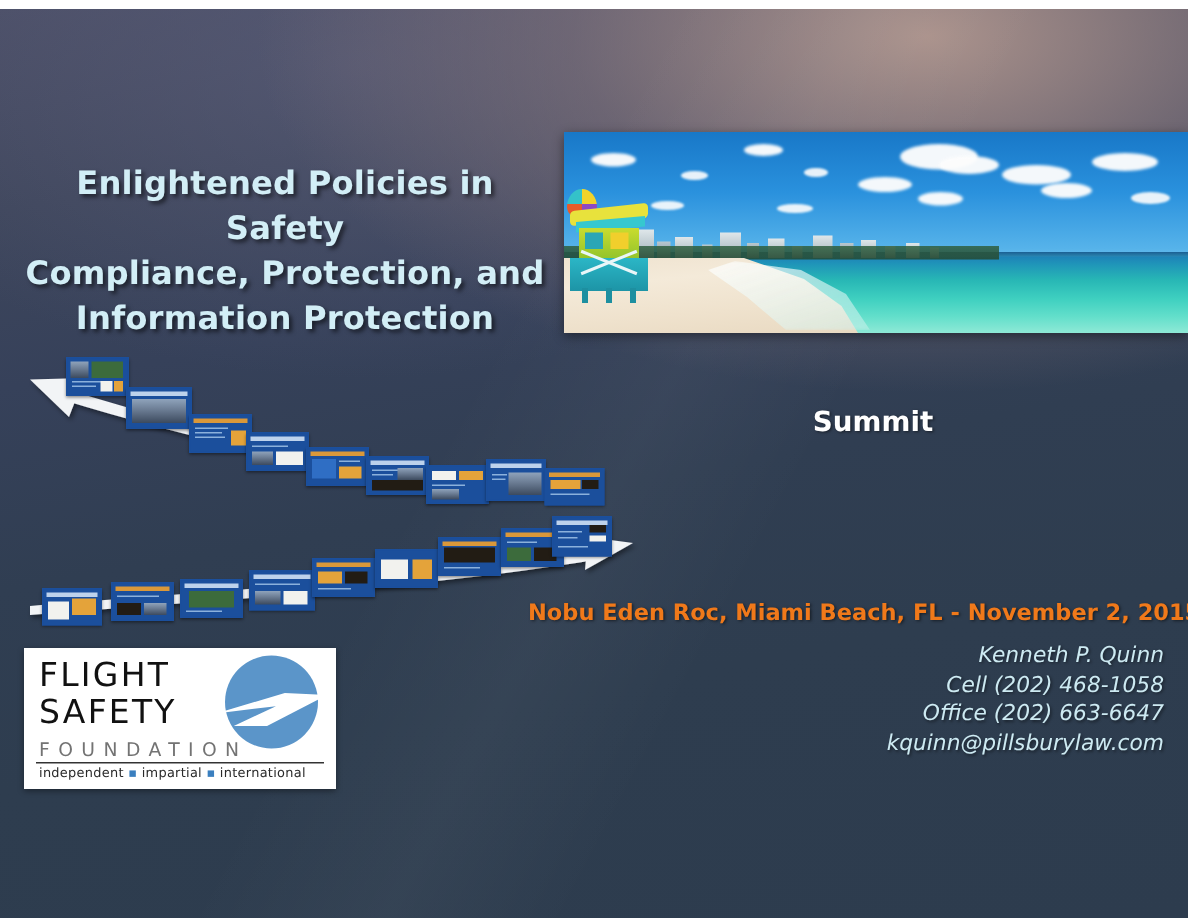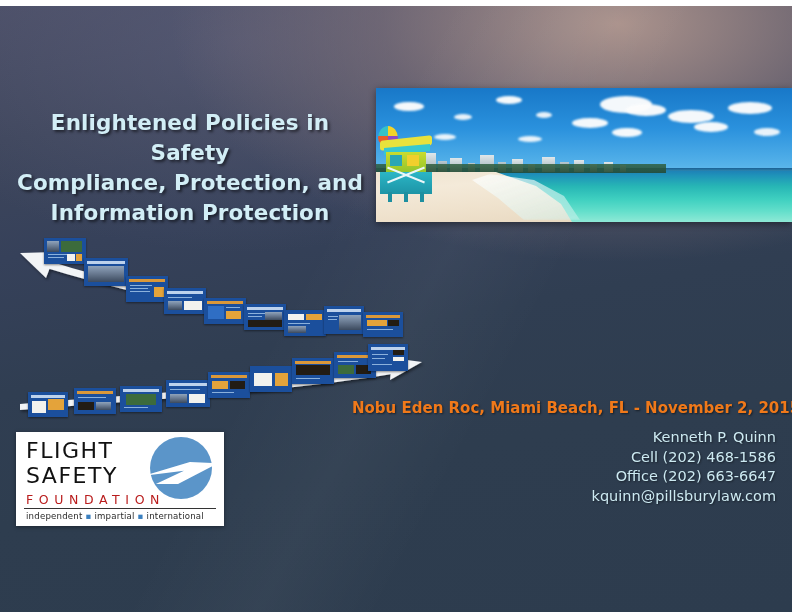--- a/index.html
+++ b/index.html
@@ -130,40 +130,40 @@
     font-size:15px;font-weight:bold;color:#f0791a;
     text-shadow:1px 1px 2px rgba(0,0,0,.5);
     white-space:nowrap;
   }
   .contact{
     position:absolute;left:432px;top:428px;width:344px;
     text-align:right;
     font-size:14.5px;line-height:19.5px;color:#cdeaf2;
     text-shadow:1px 1px 2px rgba(0,0,0,.45);
   }
-  .contact .ln{display:block;}
+  .contact .ln{display:block;font-style:italic;}
 
   
   .logo{
     position:absolute;left:16px;top:432px;width:208px;height:94px;
     background:#ffffff;
     box-shadow:0 1px 4px rgba(0,0,0,.4);
   }
   .logo-inner{position:absolute;left:0;top:0;right:0;bottom:0;}
   .lg-flight,.lg-safety{
     position:absolute;left:10px;
     font-family:"DejaVu Sans","Liberation Sans",sans-serif;
     font-size:22px;font-weight:normal;color:#111111;
     letter-spacing:1.5px;line-height:22px;
   }
   .lg-flight{top:8px;}
   .lg-safety{top:33px;}
   .lg-found{
     position:absolute;left:10px;top:60px;
-    font-size:12.5px;color:#b91c1c;letter-spacing:5.6px;text-align:center;
+    font-size:12.5px;color:#737373;letter-spacing:5.6px;text-align:center;
   }
   .lg-rule{position:absolute;left:8px;top:76px;width:192px;height:1px;background:#333;}
   .lg-tag{
     position:absolute;left:10px;top:79px;width:190px;
     font-size:8.6px;color:#2a2a2a;letter-spacing:.2px;
   }
   .lg-tag .sep{color:#3a7fbf;font-weight:bold;}
   .lg-swoosh{
     position:absolute;right:12px;top:5px;width:62px;height:62px;
     border-radius:50%;
@@ -371,27 +371,28 @@
   <div class="thumb" style="left:368px;top:344px;width:38px;height:25px;">
     <div class="t-title"></div>
     <div class="t-img dark" style="left:24px;top:5px;width:11px;height:5px;"></div>
     <div class="t-line" style="top:9px;width:16px;"></div>
     <div class="t-line" style="top:13px;width:13px;"></div>
     <div class="t-img wht" style="left:24px;top:12px;width:11px;height:4px;"></div>
     <div class="t-line" style="top:19px;width:20px;"></div>
   </div>
 
   <div class="event-title">
+    <span class="ln">Summit</span>
   </div>
 
   <div class="venue">Nobu Eden Roc, Miami Beach, FL - November 2, 2015</div>
 
   <div class="contact">
     <span class="ln">Kenneth P. Quinn</span>
-    <span class="ln">Cell (202) 468-1586</span>
+    <span class="ln">Cell (202) 468-1058</span>
     <span class="ln">Office (202) 663-6647</span>
     <span class="ln">kquinn@pillsburylaw.com</span>
   </div>
 
   <div class="logo">
     <div class="logo-inner">
       <div class="lg-swoosh"></div>
       <div class="lg-wing"></div>
       <div class="lg-flight">FLIGHT</div>
       <div class="lg-safety">SAFETY</div>

